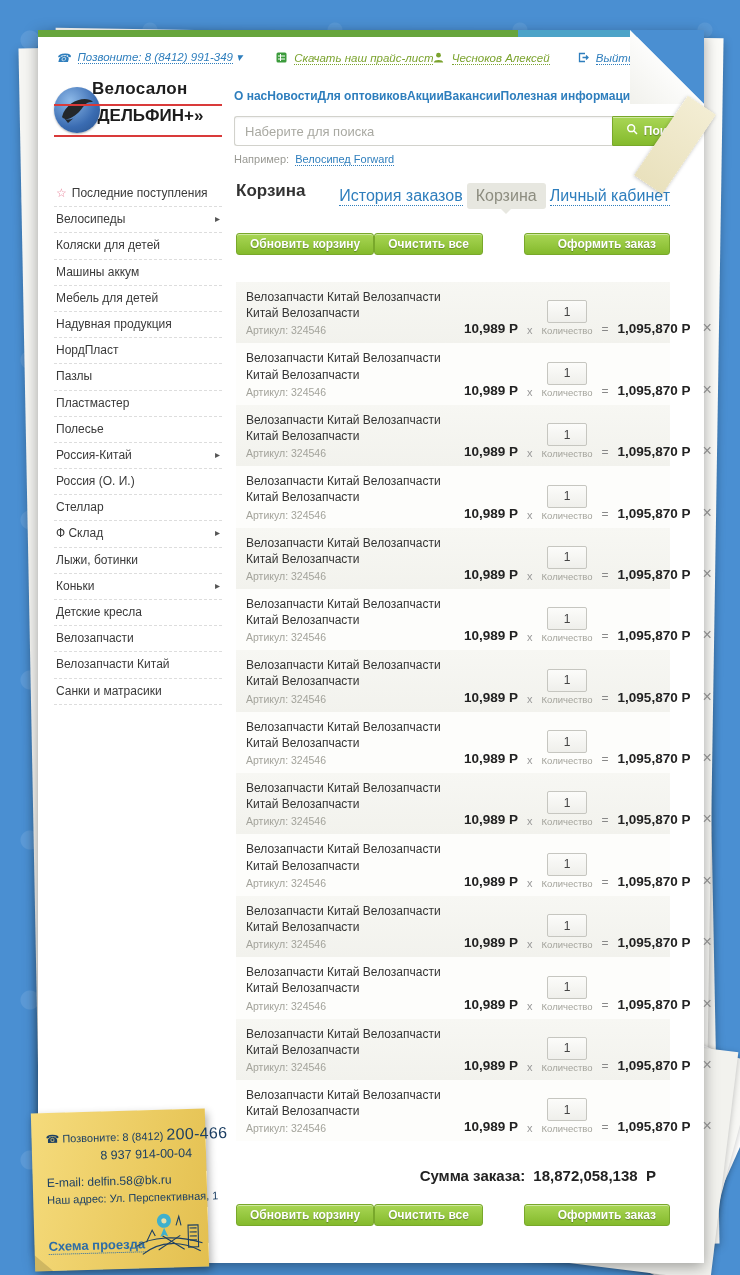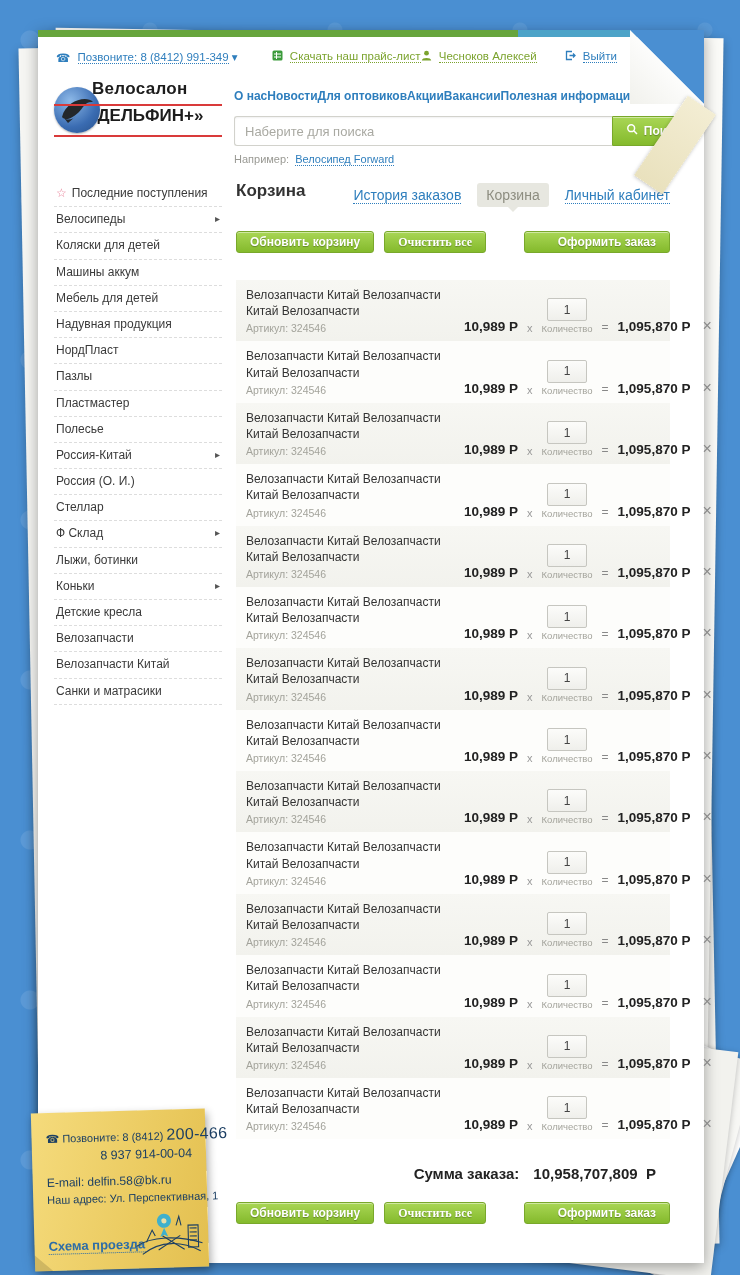--- a/index.html
+++ b/index.html
@@ -30,21 +30,21 @@
   .corner-cut{position:absolute;top:0;right:0;width:0;height:0;
     border-top:74px solid #4a8fd2;border-left:74px solid transparent;z-index:6;}
   .corner-fold{position:absolute;top:0;right:0;width:74px;height:74px;z-index:7;
     background:linear-gradient(225deg,#c9c9c4 0%,#ffffff 40%,#f1f1ec 100%);
     clip-path:polygon(0 0,100% 100%,0 100%);
     filter:drop-shadow(-2px 2px 3px rgba(0,0,0,.25));}
   .tape{position:absolute;right:12px;top:67px;width:34px;height:96px;z-index:8;
     background:linear-gradient(#f3edd3,#e9e1bd);transform:rotate(34deg);
     box-shadow:0 1px 4px rgba(0,0,0,.22);}
   
-  .topbar{display:flex;align-items:flex-start;font-size:11.5px;margin:13px 16px 0 18px;}
+  .topbar{display:flex;align-items:flex-end;font-size:11.5px;margin:13px 16px 0 18px;font-style:italic;}
   .tb-link{text-decoration:none;cursor:pointer;white-space:nowrap;}
   .dotted{border-bottom:1px dotted currentColor;}
   .blue{color:#2e7ebd;}
   .olive{color:#7ba32e;}
   .tb-phone{margin-right:34px;}
   .tb-user{margin-left:auto;}
   .tb-logout{margin:0 128px 0 28px;}
   .ic{display:inline-block;vertical-align:-1px;margin-right:4px;}
   
   .header{display:flex;margin:10px 34px 0 16px;}
@@ -71,46 +71,46 @@
   .example a{color:#2e7ebd;text-decoration:none;border-bottom:1px dotted #2e7ebd;margin-left:6px;cursor:pointer;}
   
   .main{display:flex;margin:16px 34px 0 16px;}
   .sidebar{width:168px;flex:none;font-size:12px;color:#3a3a3a;}
   .sb-item{position:relative;padding:6px 14px 6px 2px;border-bottom:1px dashed #ddd;cursor:pointer;line-height:1.1;}
   .sb-item .star{color:#e8839a;margin-right:5px;font-size:12px;}
   .sb-item .arr{position:absolute;right:2px;top:6px;color:#555;font-size:10px;}
   .content{flex:1;margin-left:14px;min-width:0;}
   .chead{display:flex;align-items:flex-start;}
   .chead h1{margin:0;font-size:17px;color:#333;}
-  .tabs{margin-left:auto;display:flex;align-items:center;gap:16px;font-size:14px;margin-top:2px;}
+  .tabs{margin-left:auto;display:flex;align-items:center;gap:4px;font-size:16px;margin-top:2px;}
   .tab{color:#2e7ebd;text-decoration:none;border-bottom:1px dotted #2e7ebd;cursor:pointer;white-space:nowrap;}
   .tab.active{position:relative;background:#e7e7e0;color:#8d8d80;border:none;border-radius:3px;
     padding:4px 9px;cursor:default;}
   .tab.active:after{content:"";position:absolute;left:50%;bottom:-5px;margin-left:-5px;
     border-left:5px solid transparent;border-right:5px solid transparent;border-top:5px solid #e7e7e0;}
   .btnrow{display:flex;margin-top:24px;}
-  .btnrow .gap{margin-left:10px;font-family:Liberation Serif, serif;}
+  .btnrow .gap{}
   .btnrow .right{margin-left:auto;padding-left:33px;}
   .cart-list{margin-top:27px;}
   .cart-row{display:flex;align-items:flex-end;padding:7px 10px 7px 10px;min-height:38px;background:#fdfdfb;}
   .cart-row.alt{background:linear-gradient(#f7f7f3,#f2f2ed);}
   .ci-info{width:218px;flex:none;}
   .ci-name{font-size:12px;color:#333;line-height:1.35;}
   .ci-art{font-size:10.5px;color:#a3a39b;margin-top:3px;}
   .ci-price,.ci-total{font-size:13.5px;font-weight:bold;color:#222;white-space:nowrap;}
   .ci-price{margin-left:auto;}
   .ci-x{color:#999;font-size:11px;margin:0 9px;}
   .ci-qty{display:flex;flex-direction:column;align-items:center;}
   .ci-qty input{width:34px;height:19px;text-align:center;font-size:12px;color:#444;
     border:1px solid #c6c6c0;border-radius:2px;background:linear-gradient(#fcfcfa,#efefeb);outline:none;}
   .ci-qtylabel{font-size:9.5px;color:#a3a39b;margin-top:2px;}
   .ci-eq{color:#888;font-size:12px;margin:0 9px;}
   .ci-remove{margin-left:12px;color:#8a8a8a;font-size:16px;line-height:1;cursor:pointer;}
   .sumrow{margin-top:26px;text-align:right;padding-right:14px;font-size:15px;font-weight:bold;color:#222;}
-  .sumrow .lbl{margin-right:14px;}
+  .sumrow .lbl{margin-right:8px;}
   
   .note{position:absolute;left:33px;top:1111px;width:174px;height:158px;z-index:9;
     background:linear-gradient(105deg,#f5db7c,#e9c85c 70%,#e3bf50);
     transform:rotate(-1.6deg);box-shadow:2px 4px 9px rgba(0,0,0,.32);color:#1c3f63;}
   .note:after{content:"";position:absolute;left:0;bottom:0;
     border-bottom:16px solid rgba(0,0,0,.14);border-right:18px solid transparent;}
   .note .inner{padding:16px 10px 0 14px;position:relative;height:100%;box-sizing:border-box;}
   .n-phone{font-size:11px;white-space:nowrap;}
   .n-phone .big{font-size:16px;letter-spacing:.3px;}
   .n-phone2{font-size:12.5px;margin:3px 4px 0 0;text-align:right;}
@@ -449,21 +449,21 @@
               <input value="1" style="">
               <span class="ci-qtylabel">Количество</span>
             </span>
             <span class="ci-eq">=</span>
             <span class="ci-total">1,095,870 Р</span>
             <span class="ci-remove">×</span>
           </div>
         </div>
 
       <div class="sumrow">
-        <span class="lbl">Сумма заказа:</span><span><span>10,958,707,809</span>&nbsp;&nbsp;<span>Р</span></span>
+        <span class="lbl">Сумма заказа:</span><span><span>18,872,058,138</span>&nbsp;&nbsp;<span>Р</span></span>
       </div>
 
       <div class="btnrow" style="margin-top:20px;">
         <button class="btn">Обновить корзину</button>
         <button class="btn gap">Очистить все</button>
         <button class="btn right">Оформить заказ</button>
       </div>
 
     </div>
   </div>

